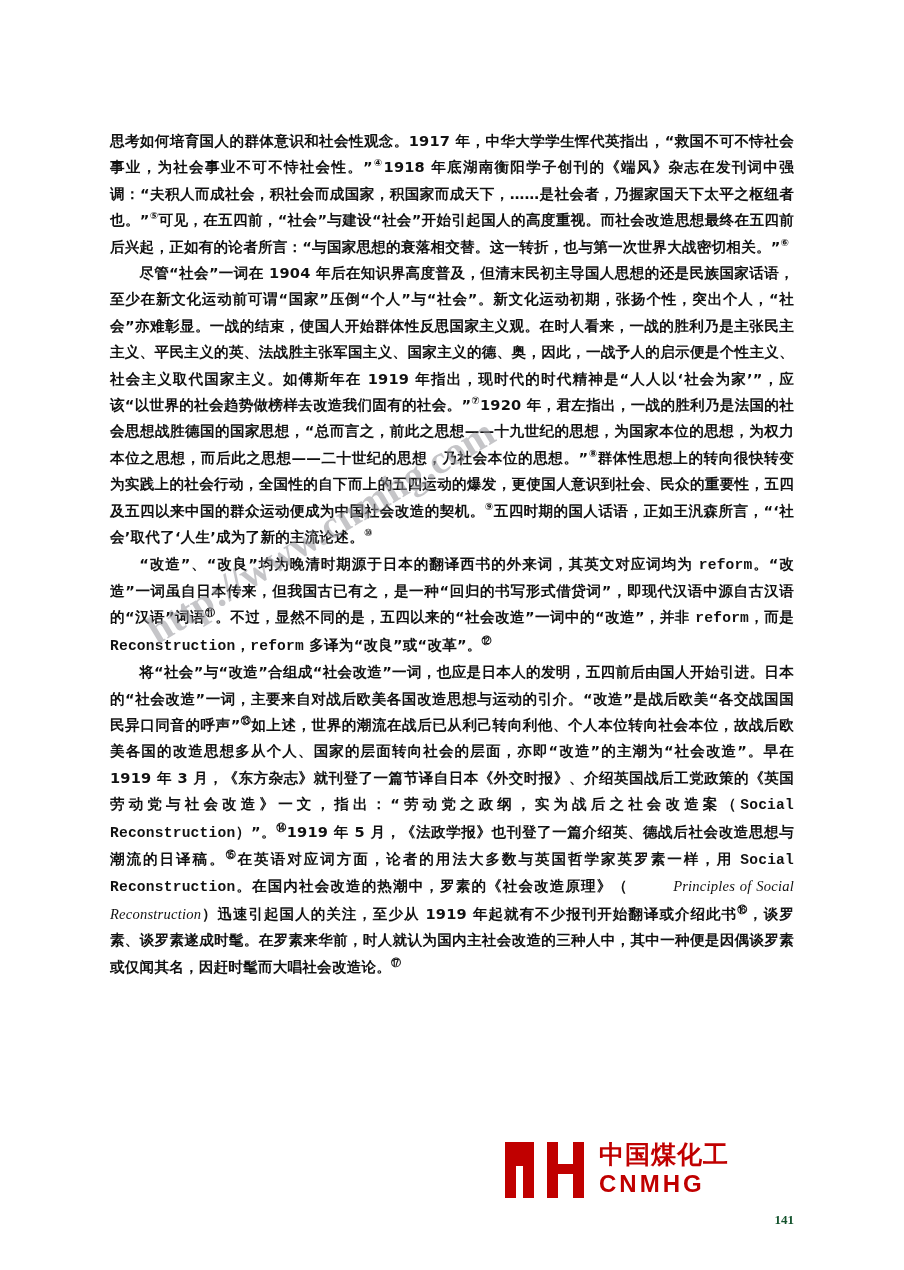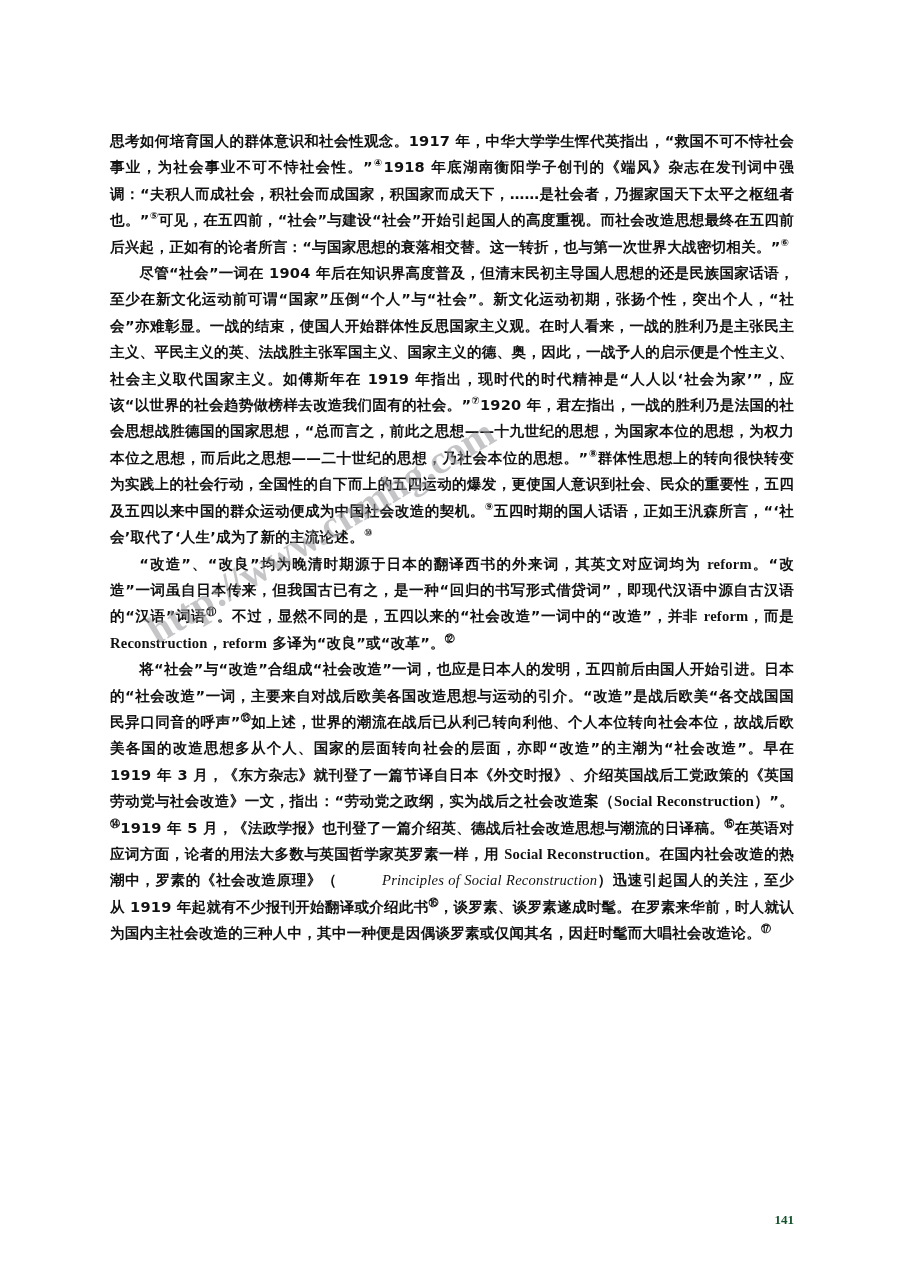--- a/index.html
+++ b/index.html
@@ -34,21 +34,21 @@
   .indent {
     text-indent: 2em;
   }
   .sup {
     font-size: 10px;
     vertical-align: super;
     line-height: 0;
     font-weight: 600;
   }
   .latin {
-    font-family: Liberation Serif, serif;
+    font-family: Liberation Mono, monospace;
     font-weight: 600;
   }
   .ital {
     font-family: "Liberation Serif", "DejaVu Serif", serif;
     font-style: italic;
     font-weight: 400;
     margin-left: 45px;
   }
   
   #watermark {
@@ -128,16 +128,28 @@
     <p class="para">思考如何培育国人的群体意识和社会性观念。1917 年，中华大学学生恽代英指出，“救国不可不恃社会事业，为社会事业不可不恃社会性。”<span class="sup">④</span>1918 年底湖南衡阳学子创刊的《端风》杂志在发刊词中强调：“夫积人而成社会，积社会而成国家，积国家而成天下，……是社会者，乃握家国天下太平之枢纽者也。”<span class="sup">⑤</span>可见，在五四前，“社会”与建设“社会”开始引起国人的高度重视。而社会改造思想最终在五四前后兴起，正如有的论者所言：“与国家思想的衰落相交替。这一转折，也与第一次世界大战密切相关。”<span class="sup">⑥</span></p>
     <p class="para indent">尽管“社会”一词在 1904 年后在知识界高度普及，但清末民初主导国人思想的还是民族国家话语，至少在新文化运动前可谓“国家”压倒“个人”与“社会”。新文化运动初期，张扬个性，突出个人，“社会”亦难彰显。一战的结束，使国人开始群体性反思国家主义观。在时人看来，一战的胜利乃是主张民主主义、平民主义的英、法战胜主张军国主义、国家主义的德、奥，因此，一战予人的启示便是个性主义、社会主义取代国家主义。如傅斯年在 1919 年指出，现时代的时代精神是“人人以‘社会为家’”，应该“以世界的社会趋势做榜样去改造我们固有的社会。”<span class="sup">⑦</span>1920 年，君左指出，一战的胜利乃是法国的社会思想战胜德国的国家思想，“总而言之，前此之思想——十九世纪的思想，为国家本位的思想，为权力本位之思想，而后此之思想——二十世纪的思想，乃社会本位的思想。”<span class="sup">⑧</span>群体性思想上的转向很快转变为实践上的社会行动，全国性的自下而上的五四运动的爆发，更使国人意识到社会、民众的重要性，五四及五四以来中国的群众运动便成为中国社会改造的契机。<span class="sup">⑨</span>五四时期的国人话语，正如王汎森所言，“‘社会’取代了‘人生’成为了新的主流论述。<span class="sup">⑩</span></p>
     <p class="para indent">“改造”、“改良”均为晚清时期源于日本的翻译西书的外来词，其英文对应词均为 <span class="latin">reform</span>。“改造”一词虽自日本传来，但我国古已有之，是一种“回归的书写形式借贷词”，即现代汉语中源自古汉语的“汉语”词语<span class="sup">⑪</span>。不过，显然不同的是，五四以来的“社会改造”一词中的“改造”，并非 <span class="latin">reform</span>，而是 <span class="latin">Reconstruction</span>，<span class="latin">reform</span> 多译为“改良”或“改革”。<span class="sup">⑫</span></p>
     <p class="para indent">将“社会”与“改造”合组成“社会改造”一词，也应是日本人的发明，五四前后由国人开始引进。日本的“社会改造”一词，主要来自对战后欧美各国改造思想与运动的引介。“改造”是战后欧美“各交战国国民异口同音的呼声”<span class="sup">⑬</span>如上述，世界的潮流在战后已从利己转向利他、个人本位转向社会本位，故战后欧美各国的改造思想多从个人、国家的层面转向社会的层面，亦即“改造”的主潮为“社会改造”。早在 1919 年 3 月，《东方杂志》就刊登了一篇节译自日本《外交时报》、介绍英国战后工党政策的《英国劳动党与社会改造》一文，指出：“劳动党之政纲，实为战后之社会改造案（<span class="latin">Social Reconstruction</span>）”。<span class="sup">⑭</span>1919 年 5 月，《法政学报》也刊登了一篇介绍英、德战后社会改造思想与潮流的日译稿。<span class="sup">⑮</span>在英语对应词方面，论者的用法大多数与英国哲学家英罗素一样，用 <span class="latin">Social Reconstruction</span>。在国内社会改造的热潮中，罗素的《社会改造原理》（<span class="ital">Principles of Social Reconstruction</span>）迅速引起国人的关注，至少从 1919 年起就有不少报刊开始翻译或介绍此书<span class="sup">⑯</span>，谈罗素、谈罗素遂成时髦。在罗素来华前，时人就认为国内主社会改造的三种人中，其中一种便是因偶谈罗素或仅闻其名，因赶时髦而大唱社会改造论。<span class="sup">⑰</span></p>
   </div>
 
   <div id="watermark">
     <div class="wm-text">http://www.cnmhg.com</div>
   </div>
 
+  <div id="stamp">
+    <svg class="mh" viewBox="0 0 86 60">
+      <rect x="2" y="2" width="11" height="56" fill="#c00000"></rect>
+      <rect x="20" y="2" width="11" height="56" fill="#c00000"></rect>
+      <polygon points="13,2 20,2 20,26 13,26" fill="#c00000"></polygon>
+      <rect x="44" y="2" width="11" height="56" fill="#c00000"></rect>
+      <rect x="70" y="2" width="11" height="56" fill="#c00000"></rect>
+      <rect x="44" y="24" width="37" height="10" fill="#c00000"></rect>
+    </svg>
+    <div class="cn-text">中国煤化工</div>
+    <div class="cnmhg">CNMHG</div>
+  </div>
 
   <div id="page-number">141</div>
 
 </div>
 
 </body></html>

